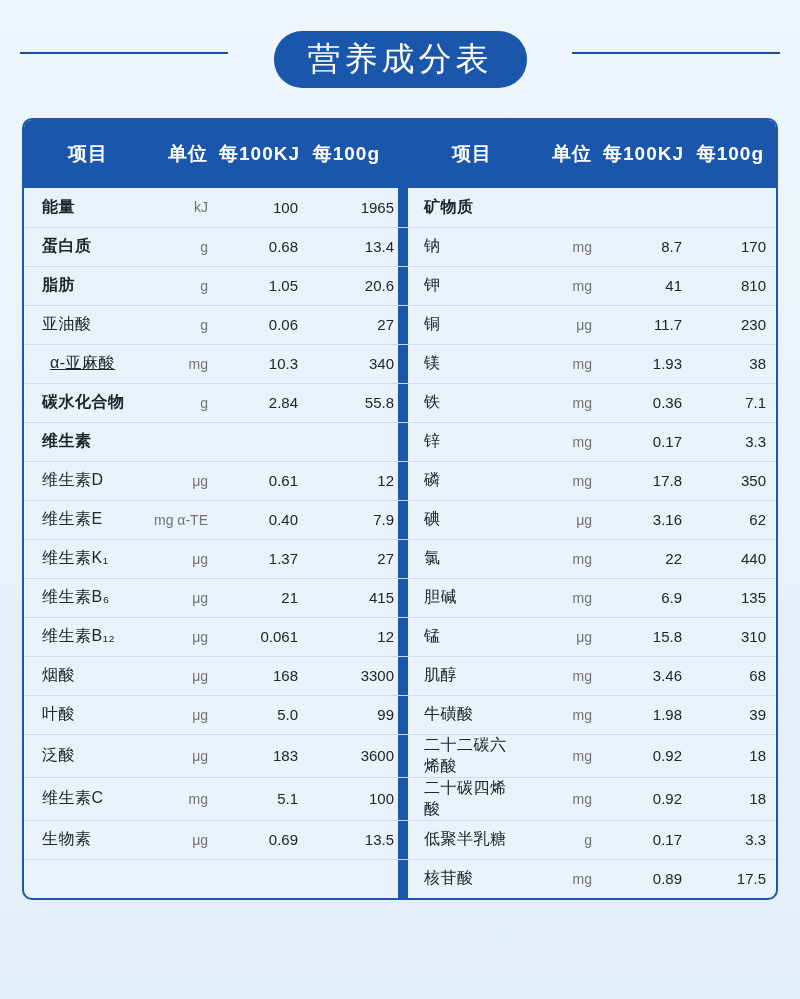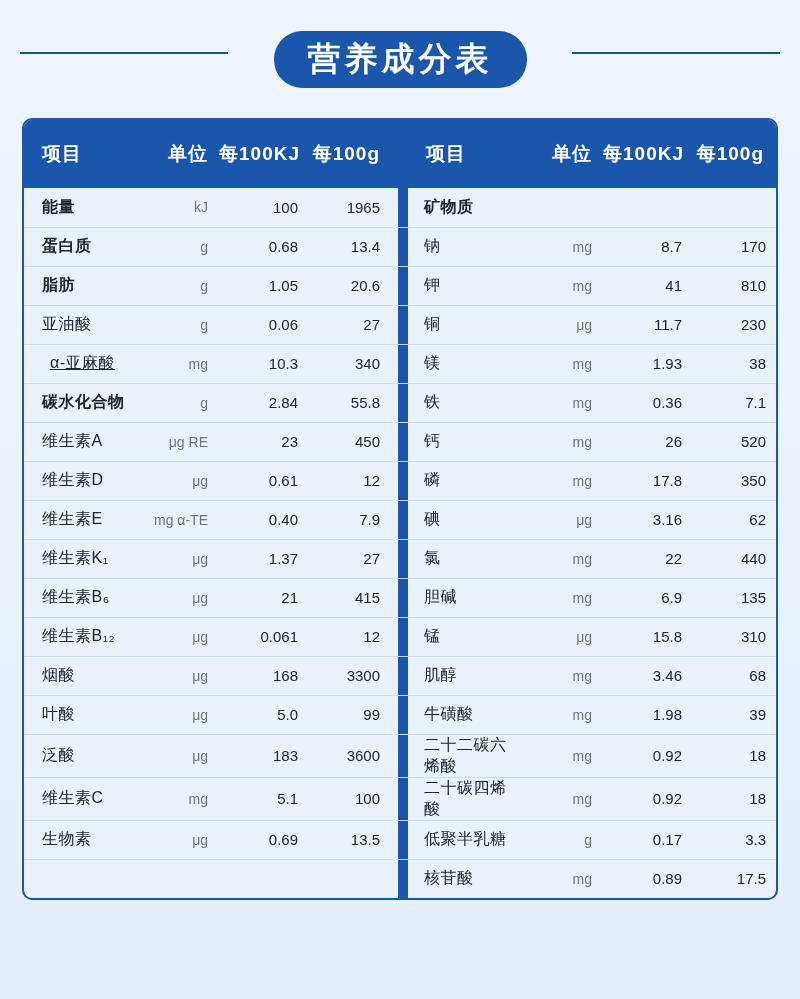--- a/index.html
+++ b/index.html
@@ -35,21 +35,21 @@
   .title-line.left  { left: 20px; }
   .title-line.right { right: 20px; }
   .title-badge {
     position: relative;
     z-index: 2;
     background: #1b56ad;
     color: #ffffff;
     border-radius: 28px;
     padding: 11px 34px 13px;
     font-size: 33px;
-    font-weight: bold;
+    font-weight: normal;
     letter-spacing: 4px;
     line-height: 1;
     box-shadow: 0 0 0 4px #eef5fc;
   }
 
   
   .card {
     position: relative;
     margin: 0 22px;
     border: 2px solid #1b56ad;
@@ -64,21 +64,21 @@
   }
   .thead-row th {
     background: #1b56ad;
     color: #ffffff;
     font-size: 19px;
     font-weight: bold;
     height: 68px;
     vertical-align: middle;
     letter-spacing: 1px;
   }
-  .thead-row th.c-item { text-align: left;  padding-left: 18px; }
+  .thead-row th.c-item { text-align: center;  padding-left: 18px; }
   .thead-row th.c-unit { text-align: right; padding-right: 4px; }
   .thead-row th.c-kj   { text-align: right; padding-right: 4px; }
   .thead-row th.c-g    { text-align: right; padding-right: 18px; }
 
   
   col.w-item { width: 110px; }
   col.w-unit { width: 78px; }
   col.w-kj   { width: 92px; }
   col.w-g    { width: 94px; }
   col.w-div  { width: 10px; }
@@ -99,21 +99,21 @@
   }
   tbody tr:last-child td { border-bottom: none; }
 
   td.c-item {
     text-align: left;
     padding-left: 18px;
     letter-spacing: 0.5px;
   }
   td.c-unit { text-align: right; padding-right: 4px; font-size: 14px; color: #737373; }
   td.c-kj   { text-align: right; padding-right: 6px; font-size: 15px; }
-  td.c-g    { text-align: right; padding-right: 18px; font-size: 15px; }
+  td.c-g    { text-align: right; padding-right: 4px; font-size: 15px; }
 
   td.bold   { font-weight: bold; }
   td.group  { font-weight: bold; }
   td.indent { padding-left: 26px; text-decoration: underline; }
 
   
   td.r-item { padding-left: 16px; }
   td.r-g    { padding-right: 16px; }
   th.r-item { padding-left: 16px; }
   th.r-g    { padding-right: 16px; }
@@ -216,29 +216,29 @@
             <td class="c-unit">g</td>
             <td class="c-kj">2.84</td>
             <td class="c-g">55.8</td>
             <td class="divider-cell"></td>
             <td class="c-item r-item">铁</td>
             <td class="c-unit">mg</td>
             <td class="c-kj">0.36</td>
             <td class="c-g r-g">7.1</td>
           </tr>
           <tr>
-            <td class="c-item">维生素A</td>
-            <td class="c-unit">μg RE</td>
-            <td class="c-kj">23</td>
-            <td class="c-g">450</td>
-            <td class="divider-cell"></td>
-            <td class="c-item r-item">钙</td>
-            <td class="c-unit">mg</td>
-            <td class="c-kj">26</td>
-            <td class="c-g r-g">520</td>
+            <td class="c-item bold group">维生素</td>
+            <td class="c-unit"></td>
+            <td class="c-kj"></td>
+            <td class="c-g"></td>
+            <td class="divider-cell"></td>
+            <td class="c-item r-item">锌</td>
+            <td class="c-unit">mg</td>
+            <td class="c-kj">0.17</td>
+            <td class="c-g r-g">3.3</td>
           </tr>
           <tr>
             <td class="c-item">维生素D</td>
             <td class="c-unit">μg</td>
             <td class="c-kj">0.61</td>
             <td class="c-g">12</td>
             <td class="divider-cell"></td>
             <td class="c-item r-item">磷</td>
             <td class="c-unit">mg</td>
             <td class="c-kj">17.8</td>

